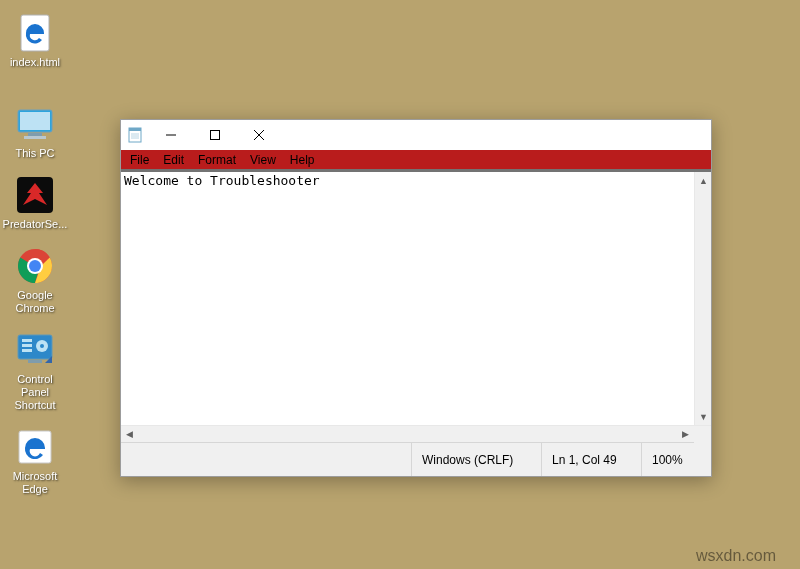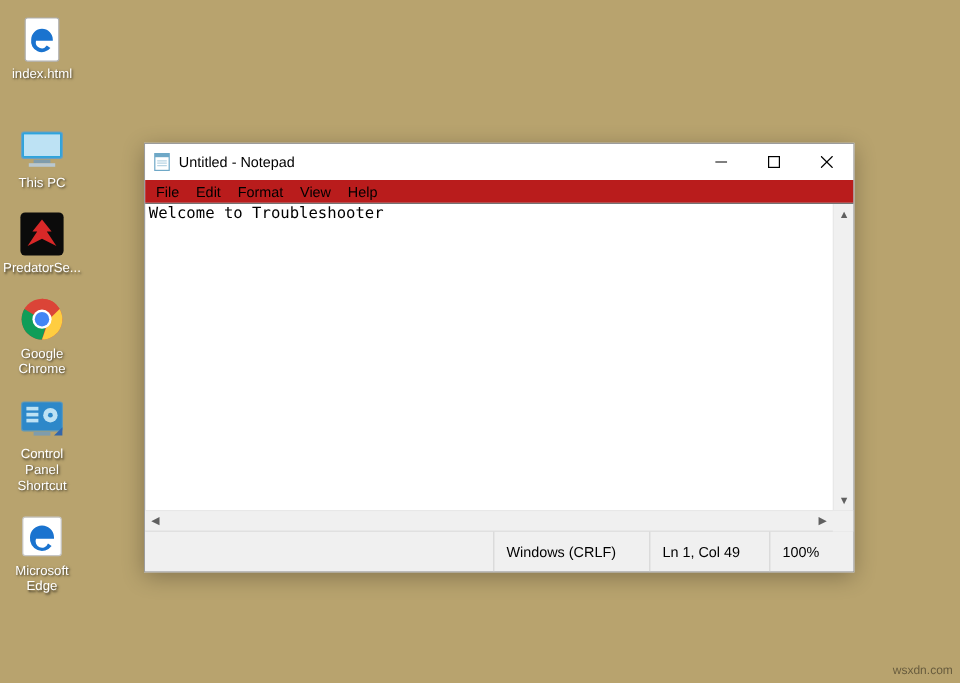--- a/index.html
+++ b/index.html
@@ -69,21 +69,21 @@
     align-items: center;
     padding: 0 2px;
     font-size: 12px;
     background: #b91c1c;
     border-bottom: 0;
   }
   .menu-item { padding: 1px 7px; cursor: default; }
   .editor {
     flex: 1;
     position: relative;
-    border-top: 1px solid #737373;
+    border-top: 3px solid #737373;
     display: flex;
     gap: 20px;
   }
   .editor .text {
     flex: 1;
     font-family: Consolas, "Lucida Console", monospace;
     font-size: 13px;
     padding: 1px 3px;
     white-space: pre;
     color: #000;
@@ -126,23 +126,23 @@
   }
   .statusbar .spacer { flex: 1; }
   .statusbar .cell {
     border-left: 1px solid #d6d6d6;
     padding: 2px 10px;
     min-width: 80px;
     display: flex; align-items: center;
   }
   .watermark {
     position: absolute;
-    right: 6px; bottom: 4px;
+    right: 24px; bottom: 4px;
     color: rgba(0,0,0,0.45);
-    font-size: 10px;
+    font-size: 16px;
   }
 </style>
 </head>
 <body>
 
 <div class="desktop-icons">
   <div class="icon-col">
     <div class="desktop-icon-wrap">
       <div class="icon-box">
         <svg width="34" height="40" viewBox="0 0 34 40">
@@ -223,21 +223,20 @@
   <div class="titlebar">
     <span class="app-icon">
       <svg width="16" height="16" viewBox="0 0 16 16">
         <rect x="2" y="1" width="12" height="14" fill="#fff" stroke="#6fa8c7"></rect>
         <rect x="2" y="1" width="12" height="3" fill="#6fa8c7"></rect>
         <line x1="4" y1="7" x2="12" y2="7" stroke="#b8d4e3"></line>
         <line x1="4" y1="9" x2="12" y2="9" stroke="#b8d4e3"></line>
         <line x1="4" y1="11" x2="12" y2="11" stroke="#b8d4e3"></line>
       </svg>
     </span>
-    <span class="title">Untitled - Notepad</span>
     <div class="winbtn">
       <svg width="10" height="10" viewBox="0 0 10 10">
           <line x1="0" y1="5" x2="10" y2="5" stroke="#000"></line>
         </svg>
     </div>
     <div class="winbtn">
       <svg width="10" height="10" viewBox="0 0 10 10">
           <rect x="0.5" y="0.5" width="9" height="9" fill="none" stroke="#000"></rect>
         </svg>
     </div>

